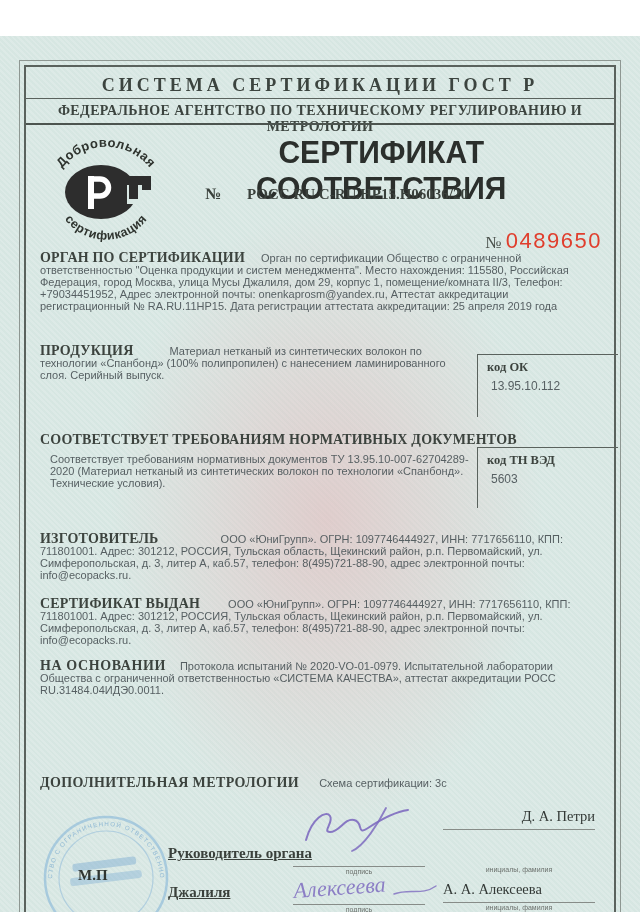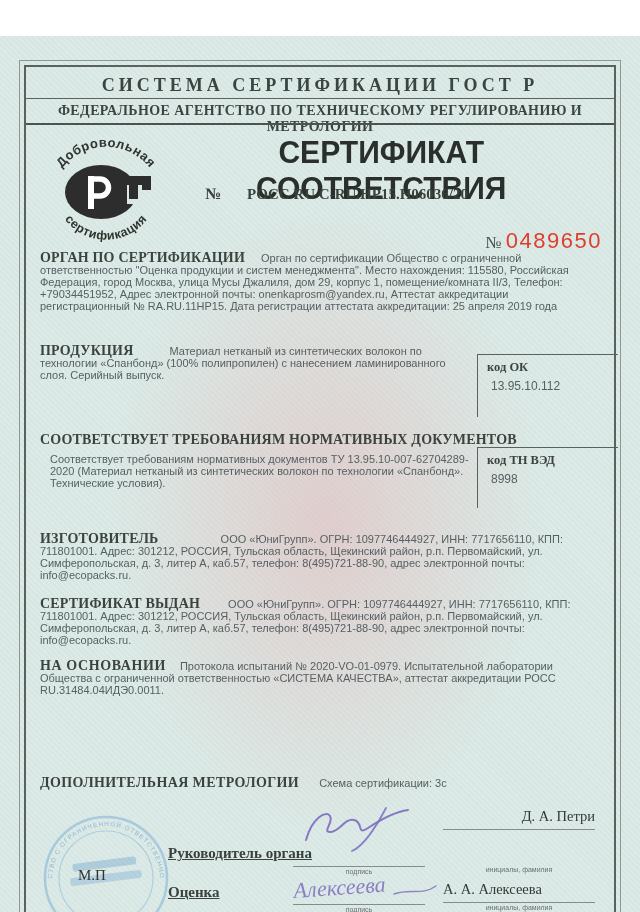--- a/index.html
+++ b/index.html
@@ -47,21 +47,21 @@
   .sec-comp-b{left:50px; top:417px; width:420px;}
   .sec-man{left:40px; top:497px; width:556px;}
   .sec-man .h{margin-right:62px;}
   .sec-issued{left:40px; top:562px; width:556px;}
   .sec-issued .h{margin-right:28px;}
   .sec-basis{left:40px; top:624px; width:556px;}
   .sec-basis .h{margin-right:14px; letter-spacing:0.6px;}
   .sec-add{left:40px; top:741px; width:556px;}
   .sec-add .h{margin-right:20px; letter-spacing:0.4px;}
   .stamp{position:absolute; left:22px; top:762px; width:168px; height:160px;}
-  .mp{position:absolute; left:78px; top:831px; font-family:"Liberation Serif", serif; font-weight:normal; font-size:15px; color:#2f3531;}
+  .mp{position:absolute; left:78px; top:831px; font-family:"Liberation Serif", serif; font-weight:bold; font-size:15px; color:#2f3531;}
   .role1{position:absolute; left:168px; top:808px;}
   .role2{position:absolute; left:168px; top:847px;}
   .role{font-family:"Liberation Serif", serif; font-weight:bold; font-size:15px; color:#3a403b;text-decoration:underline;}
   .sigline1{position:absolute; left:293px; top:802px; width:132px; height:28px; border-bottom:1px solid #878c88;}
   .sigline2{position:absolute; left:293px; top:840px; width:132px; height:28px; border-bottom:1px solid #878c88;}
   .nameline1{position:absolute; left:443px; top:771px; width:152px; height:22px; border-bottom:1px solid #878c88; text-align:right;}
   .nameline2{position:absolute; left:443px; top:844px; width:152px; height:22px; border-bottom:1px solid #878c88; }
   .name{font-family:"Liberation Serif", serif; font-size:14.5px; color:#333936;}
   .cap{position:absolute; font-size:7px; color:#6c716d; text-align:center;}
   .cap-s1{left:293px; top:832px; width:132px;}
@@ -135,21 +135,21 @@
 
   <div class="sec sec-comp-h">
     <span class="h">СООТВЕТСТВУЕТ ТРЕБОВАНИЯМ НОРМАТИВНЫХ ДОКУМЕНТОВ</span>
   </div>
   <div class="sec sec-comp-b">
     <span>Соответствует требованиям нормативных документов ТУ 13.95.10-007-62704289-2020 (Материал нетканый из синтетических волокон по технологии «Спанбонд». Технические условия).</span>
   </div>
 
   <div class="codebox box-ved">
     <div class="cl">код ТН ВЭД</div>
-    <div class="cv">8998</div>
+    <div class="cv">5603</div>
   </div>
 
   <div class="sec sec-man">
     <span class="h">ИЗГОТОВИТЕЛЬ</span><span>ООО «ЮниГрупп». ОГРН: 1097746444927, ИНН: 7717656110, КПП: 711801001. Адрес: 301212, РОССИЯ, Тульская область, Щекинский район, р.п. Первомайский, ул. Симферопольская, д. 3, литер А, каб.57, телефон: 8(495)721-88-90, адрес электронной почты: info@ecopacks.ru.</span>
   </div>
 
   <div class="sec sec-issued">
     <span class="h">СЕРТИФИКАТ ВЫДАН</span><span>ООО «ЮниГрупп». ОГРН: 1097746444927, ИНН: 7717656110, КПП: 711801001. Адрес: 301212, РОССИЯ, Тульская область, Щекинский район, р.п. Первомайский, ул. Симферопольская, д. 3, литер А, каб.57, телефон: 8(495)721-88-90, адрес электронной почты: info@ecopacks.ru.</span>
   </div>
 
@@ -176,21 +176,21 @@
     </text>
     <g transform="rotate(-7 84 80)">
       <rect x="52" y="62" width="64" height="8" rx="3" fill="rgba(110,162,208,0.40)"></rect>
       <rect x="48" y="76" width="72" height="8" rx="3" fill="rgba(110,162,208,0.35)"></rect>
     </g>
   </svg>
 
   <div class="mp">М.П</div>
 
   <div class="role1"><span class="role">Руководитель органа</span></div>
-  <div class="role2"><span class="role">Оценка</span></div>
+  <div class="role2"><span class="role">Джалиля</span></div>
 
   <svg class="sig-svg1" viewBox="0 0 140 46">
     <path d="M 14 34 C 20 12 34 4 38 10 C 42 16 30 26 38 26 C 48 26 52 12 62 14 C 72 16 64 30 76 22 C 88 14 102 6 116 4" stroke="#7e6cc0" stroke-width="2" fill="none" stroke-linecap="round" opacity="0.9"></path>
     <path d="M 94 2 C 86 18 72 40 60 45" stroke="#7e6cc0" stroke-width="1.8" fill="none" stroke-linecap="round" opacity="0.85"></path>
   </svg>
 
   <svg class="sig-svg2" viewBox="0 0 150 34">
     <text x="4" y="24" font-family="Liberation Serif, serif" font-style="italic" font-size="22" fill="#7e6cc0" opacity="0.85" transform="rotate(-4 4 24)">Алексеева</text>
     <path d="M 104 20 C 120 14 132 22 146 12" stroke="#7e6cc0" stroke-width="1.5" fill="none" stroke-linecap="round" opacity="0.8"></path>
   </svg>

